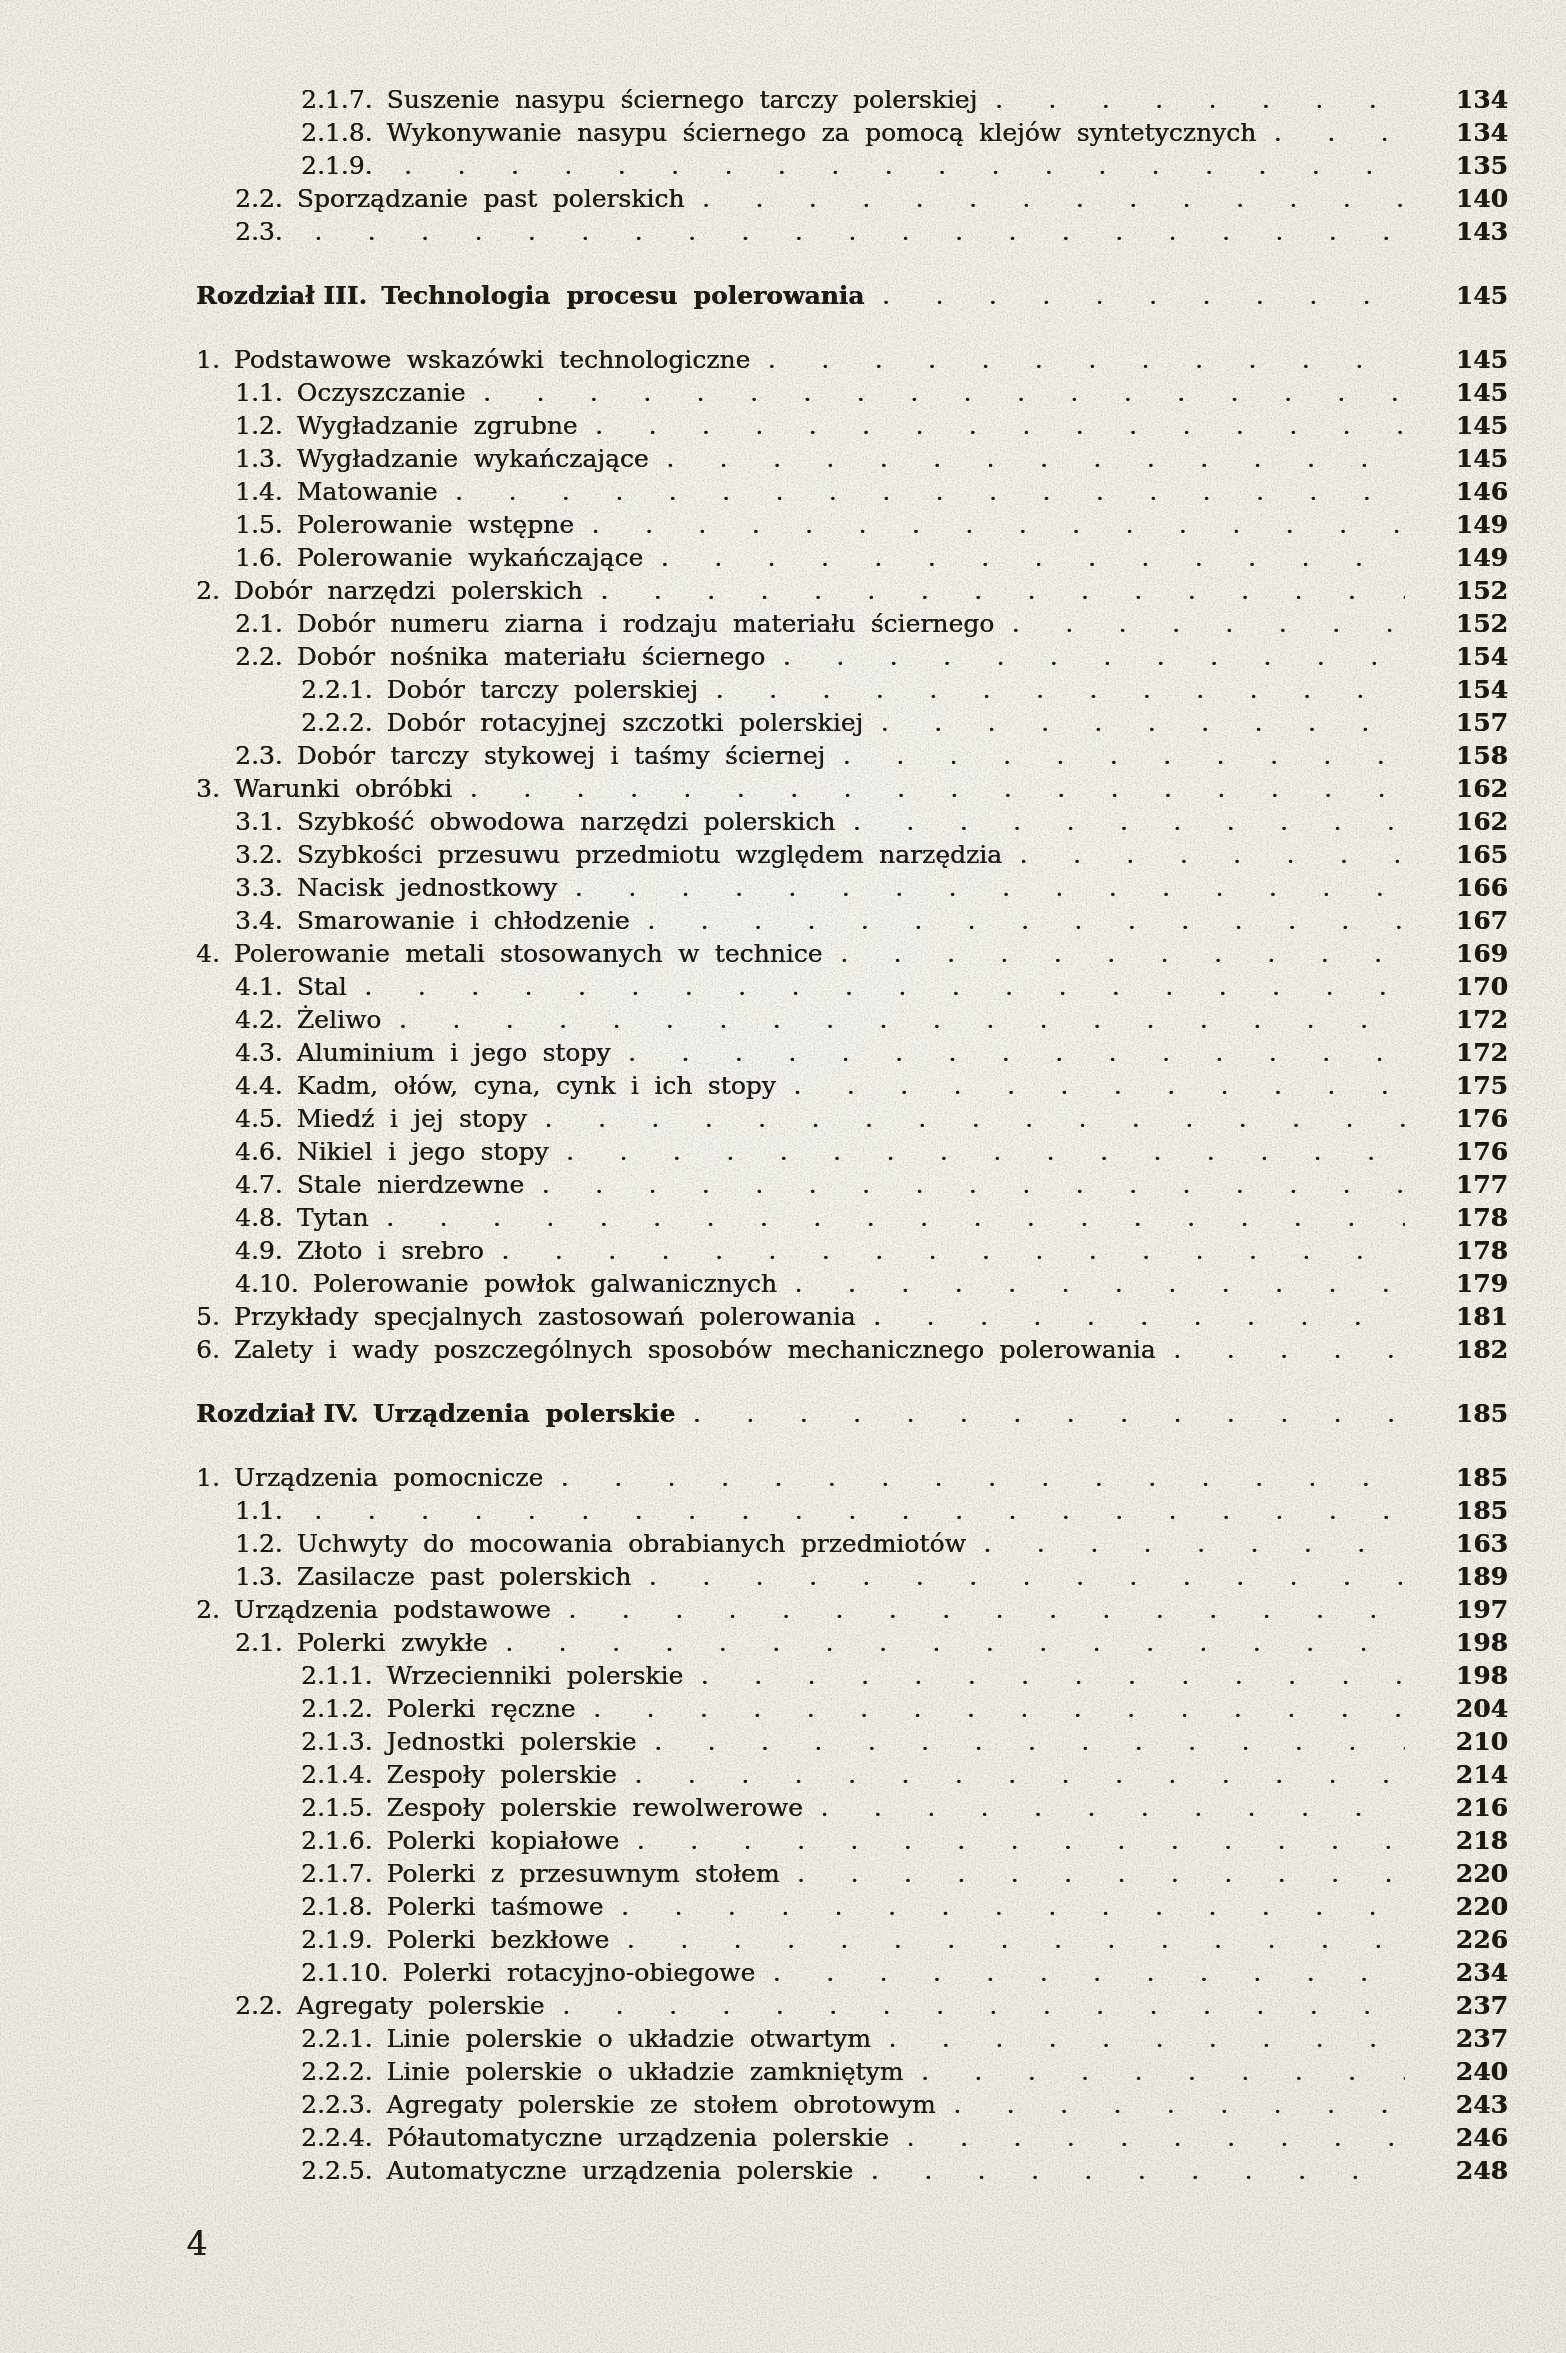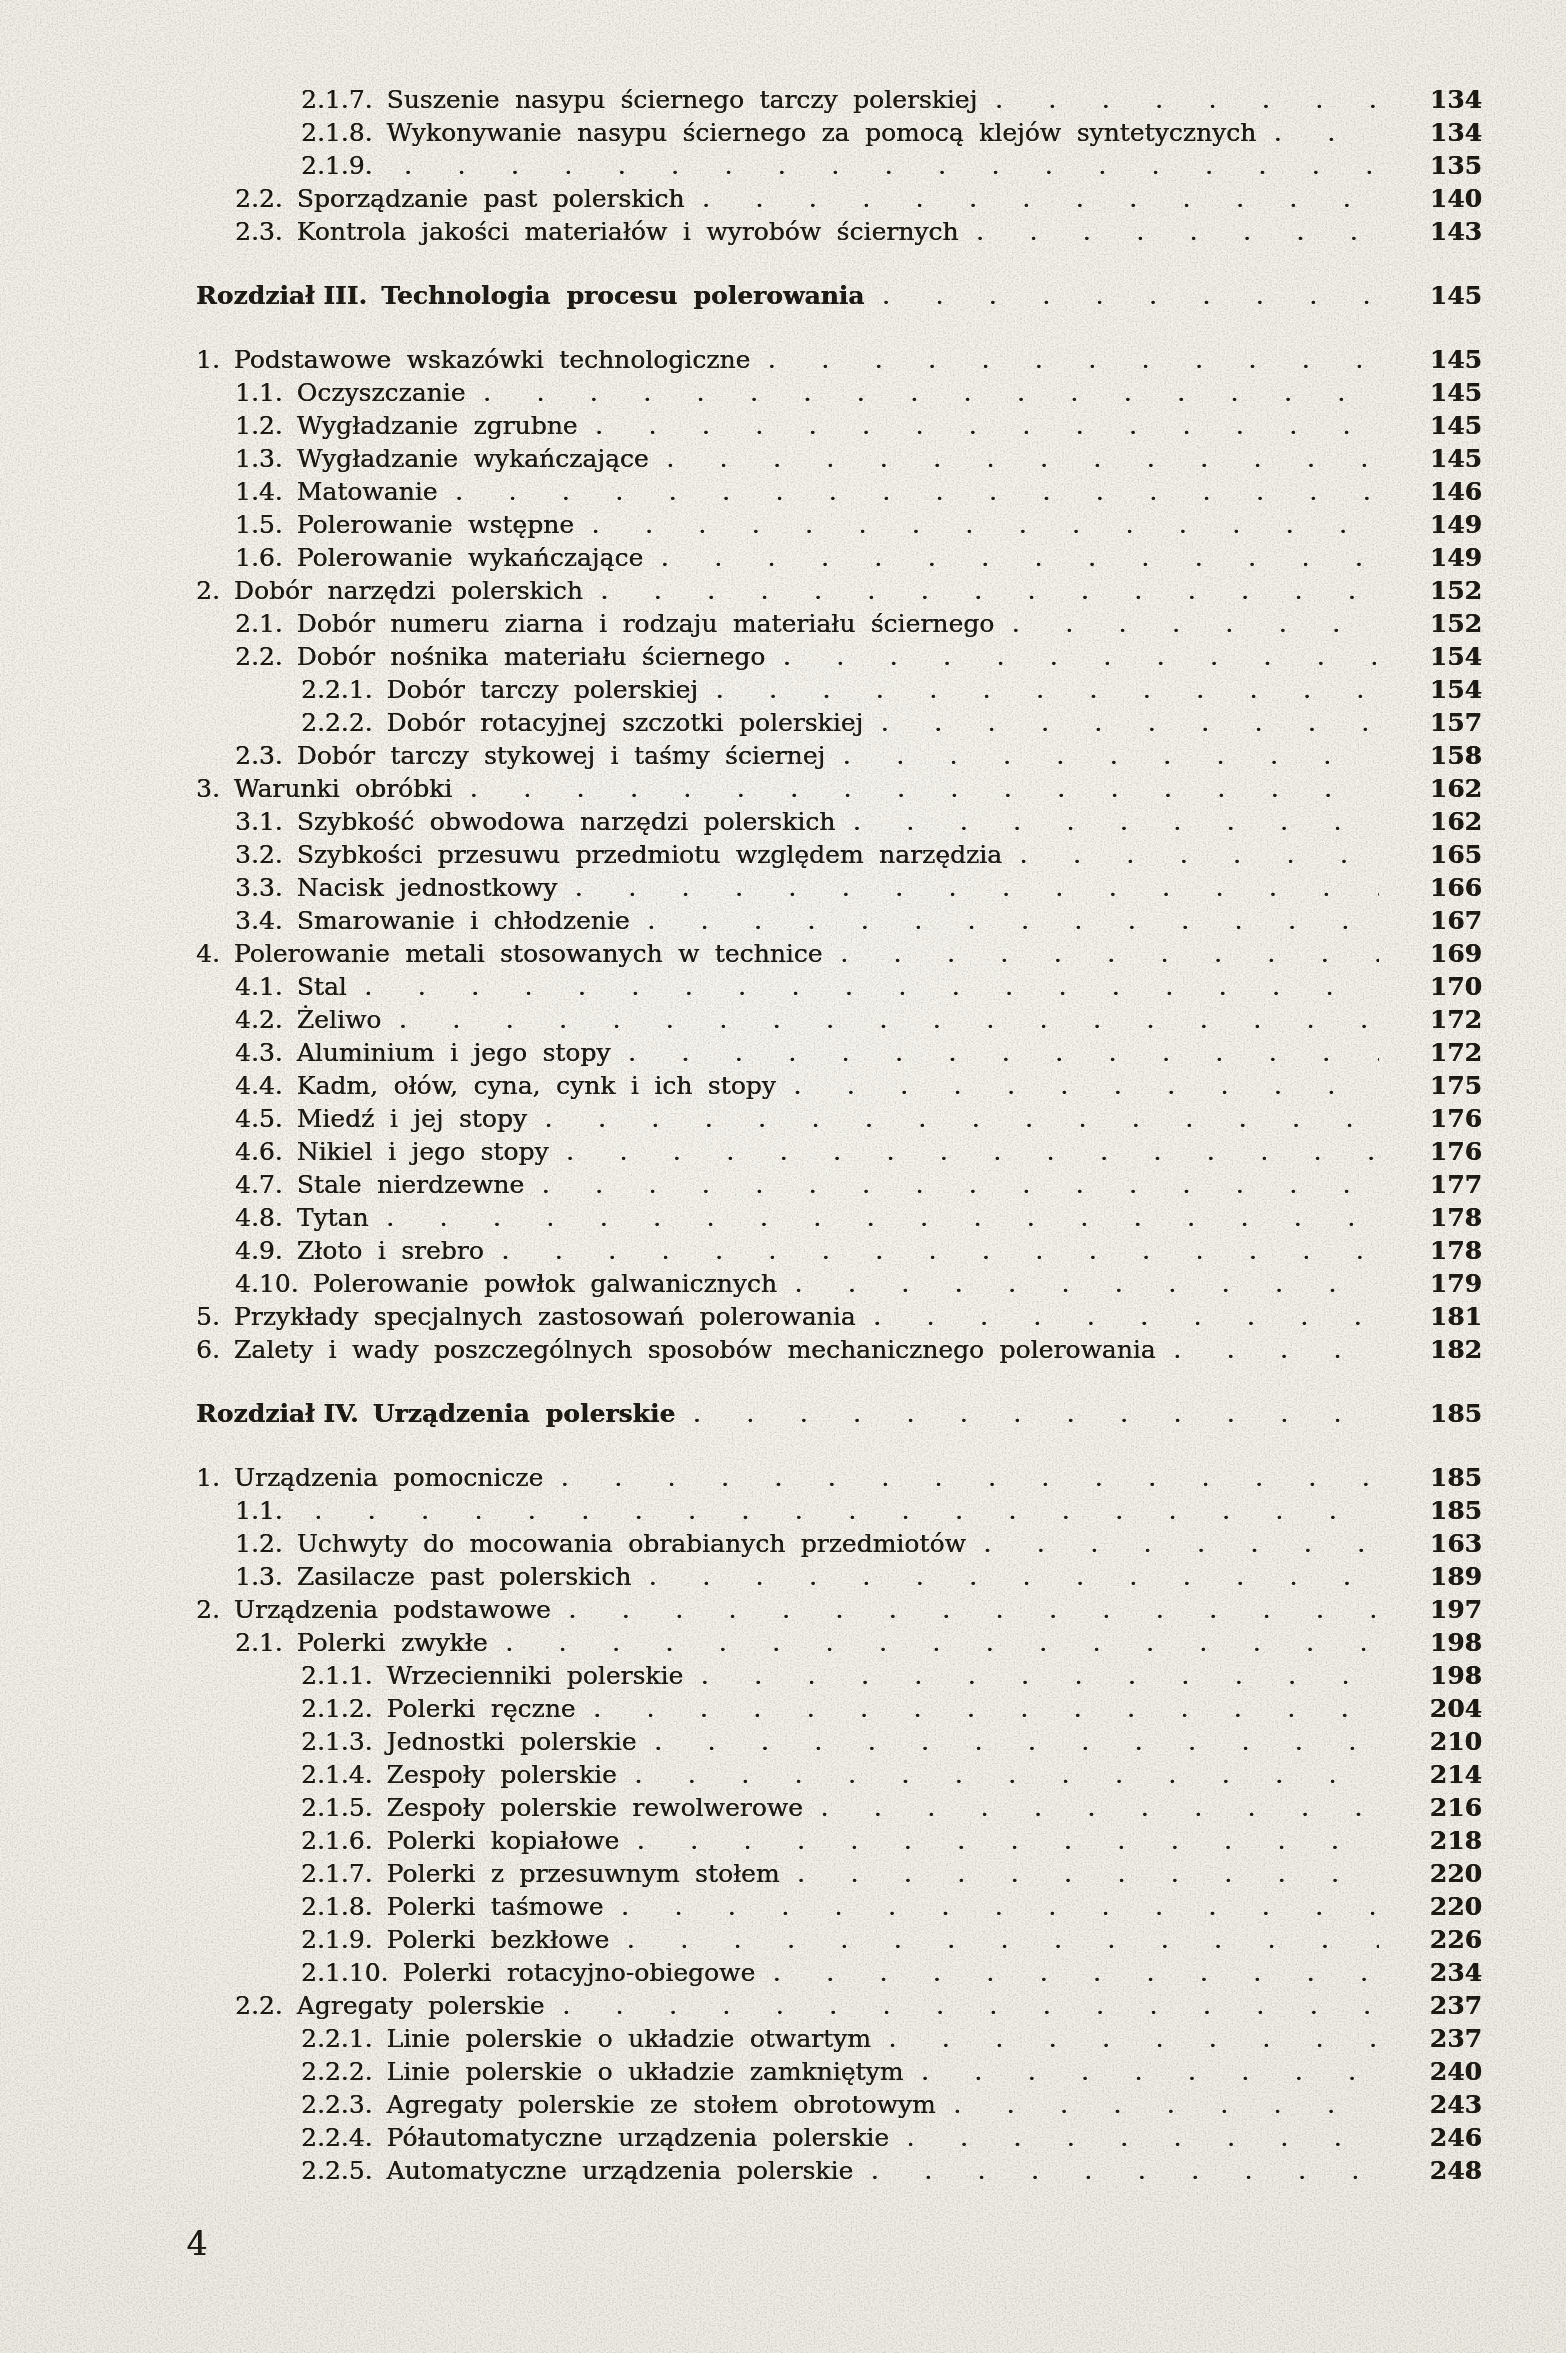--- a/index.html
+++ b/index.html
@@ -13,21 +13,21 @@
     background-image: radial-gradient(ellipse 120% 90% at 48% 38%, #f7f5ef 0%, #f2efe8 55%, #eae7df 100%);
     font-family: "DejaVu Serif", "Liberation Serif", serif;
     color: #17140f;
   }
   .page-inner {
     position: absolute;
     left: 0; top: 0;
     width: 1566px;
     height: 2354px;
     box-sizing: border-box;
-    padding: 83px 84px 0 196px;
+    padding: 83px 58px 0 196px;
   }
   .toc-list { width: 100%; }
   .row {
     display: flex;
     align-items: baseline;
     height: 33px;
     line-height: 33px;
     font-size: 25px;
   }
   .row .num {
@@ -101,21 +101,20 @@
         <span class="pg">135</span>
       </div>
       <div class="row lvl1">
         <span class="num">2.2.</span>
         <span class="title">Sporządzanie past polerskich</span>
         <span class="leader">. . . . . . . . . . . . . . . . . . . . . . . . . . . . . . . . . . . . . . . . . . . . . . . . . . . . . . . . . . . . . . . . . . . . . . . . . . . . . . . .</span>
         <span class="pg">140</span>
       </div>
       <div class="row lvl1">
         <span class="num">2.3.</span>
-        <span class="title">Kontrola jakości materiałów i wyrobów ściernych</span>
         <span class="leader">. . . . . . . . . . . . . . . . . . . . . . . . . . . . . . . . . . . . . . . . . . . . . . . . . . . . . . . . . . . . . . . . . . . . . . . . . . . . . . . .</span>
         <span class="pg">143</span>
       </div>
       <div class="row lvl0 chapter">
         <span class="num">Rozdział III.</span>
         <span class="title">Technologia procesu polerowania</span>
         <span class="leader">. . . . . . . . . . . . . . . . . . . . . . . . . . . . . . . . . . . . . . . . . . . . . . . . . . . . . . . . . . . . . . . . . . . . . . . . . . . . . . . .</span>
         <span class="pg">145</span>
       </div>
       <div class="row lvl0">

